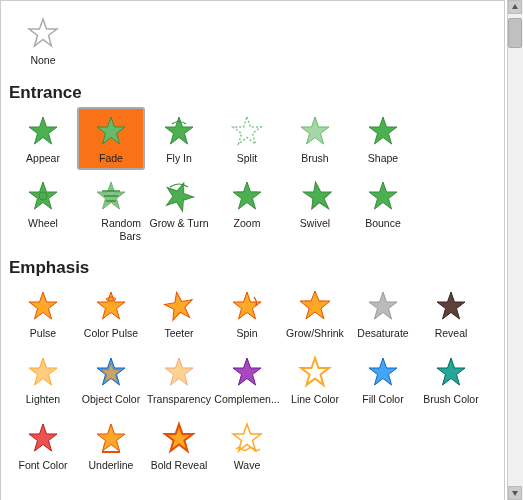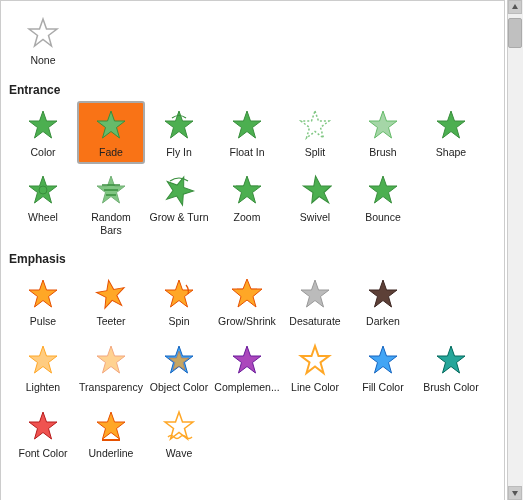--- a/index.html
+++ b/index.html
@@ -14,21 +14,21 @@
     }
     .panel {
       width: 505px;
       padding: 8px 4px 8px 8px;
       border: 1px solid #ccc;
       margin: 0;
       background: #fff;
     }
     .section-title {
       font-weight: bold;
-      font-size: 12px;
+      font-size: 17px;
       margin: 10px 0 4px 0;
       color: #222;
     }
     .grid-row {
       display: flex;
       flex-wrap: nowrap;
       margin-bottom: 2px;
     }
     .anim-item {
       display: flex;
@@ -42,21 +42,21 @@
       border: 2px solid transparent;
       border-radius: 3px;
       user-select: none;
     }
     .anim-item.selected {
       background: #f97316;
       border: 2px solid #aaa;
     }
     .anim-label {
       font-size: 10.5px;
-      text-align: center;
+      text-align: right;
       margin-top: 3px;
       color: #222;
       line-height: 1.2;
     }
     .icon-wrap {
       width: 36px;
       height: 36px;
       display: flex;
       align-items: center;
       justify-content: center;
@@ -84,21 +84,21 @@
 
   <div class="section-title">Entrance</div>
   <div class="grid-row">
 
     <div class="anim-item">
       <div class="icon-wrap">
         <svg class="star" viewBox="0 0 34 34">
           <polygon points="17,3 20.5,13 31,13 22.5,19.5 25.5,30 17,23.5 8.5,30 11.5,19.5 3,13 13.5,13" fill="#4CAF50" stroke="#388E3C" stroke-width="1"></polygon>
         </svg>
       </div>
-      <span class="anim-label">Color</span>
+      <span class="anim-label">Appear</span>
     </div>
 
     <div class="anim-item selected">
       <div class="icon-wrap">
         <svg class="star" viewBox="0 0 34 34">
           <polygon points="17,3 20.5,13 31,13 22.5,19.5 25.5,30 17,23.5 8.5,30 11.5,19.5 3,13 13.5,13" fill="#66BB6A" stroke="#388E3C" stroke-width="1"></polygon>
         </svg>
       </div>
       <span class="anim-label">Fade</span>
     </div>
@@ -106,28 +106,20 @@
     <div class="anim-item">
       <div class="icon-wrap">
         <svg class="star" viewBox="0 0 34 34">
           <polygon points="17,3 20.5,13 31,13 22.5,19.5 25.5,30 17,23.5 8.5,30 11.5,19.5 3,13 13.5,13" fill="#4CAF50" stroke="#388E3C" stroke-width="1"></polygon>
           <path d="M10,10 Q17,5 24,10" fill="none" stroke="#388E3C" stroke-width="1.2"></path>
         </svg>
       </div>
       <span class="anim-label">Fly In</span>
     </div>
 
-    <div class="anim-item">
-      <div class="icon-wrap">
-        <svg class="star" viewBox="0 0 34 34">
-          <polygon points="17,3 20.5,13 31,13 22.5,19.5 25.5,30 17,23.5 8.5,30 11.5,19.5 3,13 13.5,13" fill="#4CAF50" stroke="#388E3C" stroke-width="1"></polygon>
-        </svg>
-      </div>
-      <span class="anim-label">Float In</span>
-    </div>
 
     <div class="anim-item">
       <div class="icon-wrap">
         <svg class="star" viewBox="0 0 34 34">
           <polygon points="17,3 20.5,13 31,13 22.5,19.5 25.5,30 17,23.5 8.5,30 11.5,19.5 3,13 13.5,13" fill="none" stroke="#81C784" stroke-width="1.5" stroke-dasharray="2,2"></polygon>
         </svg>
       </div>
       <span class="anim-label">Split</span>
     </div>
 
@@ -221,20 +213,29 @@
 
     <div class="anim-item">
       <div class="icon-wrap">
         <svg class="star" viewBox="0 0 34 34">
           <polygon points="17,3 20.5,13 31,13 22.5,19.5 25.5,30 17,23.5 8.5,30 11.5,19.5 3,13 13.5,13" fill="#FFA726" stroke="#E65100" stroke-width="1"></polygon>
         </svg>
       </div>
       <span class="anim-label">Pulse</span>
     </div>
 
+    <div class="anim-item">
+      <div class="icon-wrap">
+        <svg class="star" viewBox="0 0 34 34">
+          <polygon points="17,3 20.5,13 31,13 22.5,19.5 25.5,30 17,23.5 8.5,30 11.5,19.5 3,13 13.5,13" fill="#FFA726" stroke="#E65100" stroke-width="1"></polygon>
+          <path d="M12,10 Q17,6 22,10 Q17,14 12,10" fill="none" stroke="#E65100" stroke-width="1"></path>
+        </svg>
+      </div>
+      <span class="anim-label">Color Pulse</span>
+    </div>
 
     <div class="anim-item">
       <div class="icon-wrap">
         <svg class="star" viewBox="0 0 34 34">
           <g transform="rotate(-10,17,17)">
             <polygon points="17,3 20.5,13 31,13 22.5,19.5 25.5,30 17,23.5 8.5,30 11.5,19.5 3,13 13.5,13" fill="#FFA726" stroke="#E65100" stroke-width="1"></polygon>
           </g>
         </svg>
       </div>
       <span class="anim-label">Teeter</span>
@@ -268,56 +269,56 @@
       </div>
       <span class="anim-label">Desaturate</span>
     </div>
 
     <div class="anim-item">
       <div class="icon-wrap">
         <svg class="star" viewBox="0 0 34 34">
           <polygon points="17,3 20.5,13 31,13 22.5,19.5 25.5,30 17,23.5 8.5,30 11.5,19.5 3,13 13.5,13" fill="#5D4037" stroke="#3E2723" stroke-width="1"></polygon>
         </svg>
       </div>
-      <span class="anim-label">Darken</span>
+      <span class="anim-label">Reveal</span>
     </div>
   </div>
   <div class="grid-row">
 
     <div class="anim-item">
       <div class="icon-wrap">
         <svg class="star" viewBox="0 0 34 34">
           <polygon points="17,3 20.5,13 31,13 22.5,19.5 25.5,30 17,23.5 8.5,30 11.5,19.5 3,13 13.5,13" fill="#FFCC80" stroke="#FFA726" stroke-width="1"></polygon>
         </svg>
       </div>
       <span class="anim-label">Lighten</span>
-    </div>
-
-    <div class="anim-item">
-      <div class="icon-wrap">
-        <svg class="star" viewBox="0 0 34 34">
-          <polygon points="17,3 20.5,13 31,13 22.5,19.5 25.5,30 17,23.5 8.5,30 11.5,19.5 3,13 13.5,13" fill="#FFA726" stroke="#E65100" stroke-width="1" opacity="0.5"></polygon>
-        </svg>
-      </div>
-      <span class="anim-label">Transparency</span>
     </div>
 
     <div class="anim-item">
       <div class="icon-wrap">
         <svg class="star" viewBox="0 0 34 34">
           <polygon points="17,3 20.5,13 31,13 22.5,19.5 25.5,30 17,23.5 8.5,30 11.5,19.5 3,13 13.5,13" fill="#42A5F5" stroke="#1565C0" stroke-width="1"></polygon>
           <polygon points="17,8 19.5,15 27,15 21,19.5 23,27 17,23 11,27 13,19.5 7,15 14.5,15" fill="#FFA726" stroke="#E65100" stroke-width="0.5" opacity="0.7"></polygon>
         </svg>
       </div>
       <span class="anim-label">Object Color</span>
     </div>
 
     <div class="anim-item">
       <div class="icon-wrap">
         <svg class="star" viewBox="0 0 34 34">
+          <polygon points="17,3 20.5,13 31,13 22.5,19.5 25.5,30 17,23.5 8.5,30 11.5,19.5 3,13 13.5,13" fill="#FFA726" stroke="#E65100" stroke-width="1" opacity="0.5"></polygon>
+        </svg>
+      </div>
+      <span class="anim-label">Transparency</span>
+    </div>
+
+    <div class="anim-item">
+      <div class="icon-wrap">
+        <svg class="star" viewBox="0 0 34 34">
           <polygon points="17,3 20.5,13 31,13 22.5,19.5 25.5,30 17,23.5 8.5,30 11.5,19.5 3,13 13.5,13" fill="#AB47BC" stroke="#6A1B9A" stroke-width="1"></polygon>
         </svg>
       </div>
       <span class="anim-label">Complemen...</span>
     </div>
 
     <div class="anim-item">
       <div class="icon-wrap">
         <svg class="star" viewBox="0 0 34 34">
           <polygon points="17,3 20.5,13 31,13 22.5,19.5 25.5,30 17,23.5 8.5,30 11.5,19.5 3,13 13.5,13" fill="none" stroke="#FFA726" stroke-width="2"></polygon>
@@ -359,20 +360,29 @@
       <div class="icon-wrap">
         <svg class="star" viewBox="0 0 34 34">
           <polygon points="17,3 20.5,13 31,13 22.5,19.5 25.5,30 17,23.5 8.5,30 11.5,19.5 3,13 13.5,13" fill="#FFA726" stroke="#E65100" stroke-width="1"></polygon>
           <line x1="8" y1="31" x2="26" y2="31" stroke="#E65100" stroke-width="2"></line>
         </svg>
       </div>
       <span class="anim-label">Underline</span>
     </div>
 
 
+    <div class="anim-item">
+      <div class="icon-wrap">
+        <svg class="star" viewBox="0 0 34 34">
+          <polygon points="17,3 20.5,13 31,13 22.5,19.5 25.5,30 17,23.5 8.5,30 11.5,19.5 3,13 13.5,13" fill="#FFA726" stroke="#E65100" stroke-width="2"></polygon>
+          <polygon points="17,6 20,14 29,14 22,19 24.5,28 17,23 9.5,28 12,19 5,14 14,14" fill="none" stroke="#E65100" stroke-width="1" opacity="0.4"></polygon>
+        </svg>
+      </div>
+      <span class="anim-label">Bold Reveal</span>
+    </div>
 
     <div class="anim-item">
       <div class="icon-wrap">
         <svg class="star" viewBox="0 0 34 34">
           <polygon points="17,3 20.5,13 31,13 22.5,19.5 25.5,30 17,23.5 8.5,30 11.5,19.5 3,13 13.5,13" fill="none" stroke="#FFA726" stroke-width="1.5"></polygon>
           <path d="M6,28 Q9,25 12,28 Q15,31 18,28 Q21,25 24,28 Q27,31 30,28" fill="none" stroke="#FFA726" stroke-width="1.5"></path>
         </svg>
       </div>
       <span class="anim-label">Wave</span>
     </div>

